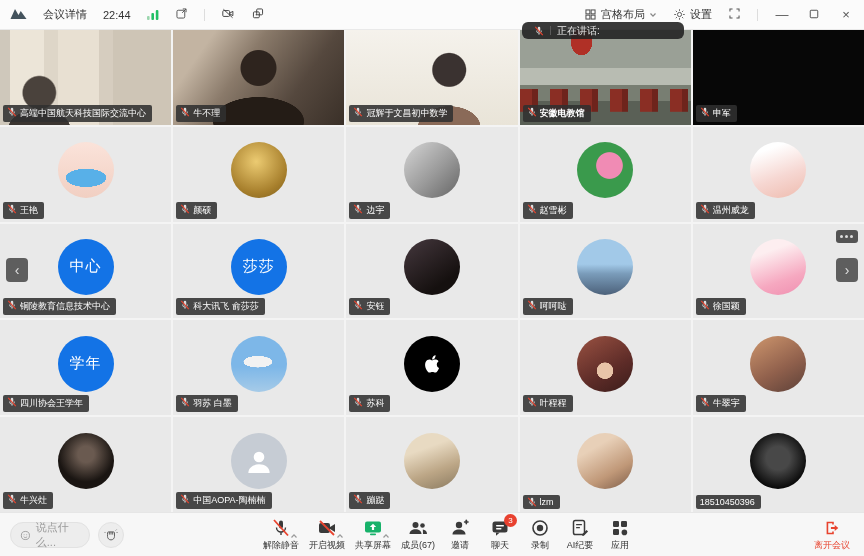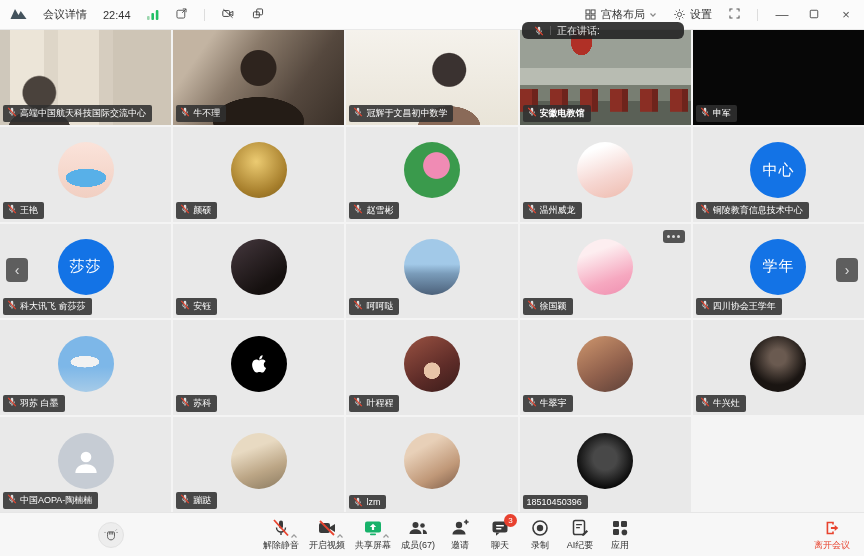--- a/index.html
+++ b/index.html
@@ -267,20 +267,32 @@
           <svg width="10" height="10" viewBox="0 0 12 12">
             <rect x="4.5" y="1" width="3" height="6" rx="1.5" fill="#ddd"></rect>
             <path d="M3 5.5a3 3 0 0 0 6 0" stroke="#ddd" fill="none" stroke-width="1"></path>
             <line x1="6" y1="8.5" x2="6" y2="10.5" stroke="#ddd" stroke-width="1"></line>
             <line x1="1.5" y1="1" x2="10.5" y2="11" stroke="#e8432e" stroke-width="1.4"></line>
           </svg>
           <span>颜硕</span>
         </div>
       </div>
       <div class="tile">
+        <div class="avatar av-archer"></div>
+        <div class="name-tag">
+          <svg width="10" height="10" viewBox="0 0 12 12">
+            <rect x="4.5" y="1" width="3" height="6" rx="1.5" fill="#ddd"></rect>
+            <path d="M3 5.5a3 3 0 0 0 6 0" stroke="#ddd" fill="none" stroke-width="1"></path>
+            <line x1="6" y1="8.5" x2="6" y2="10.5" stroke="#ddd" stroke-width="1"></line>
+            <line x1="1.5" y1="1" x2="10.5" y2="11" stroke="#e8432e" stroke-width="1.4"></line>
+          </svg>
+          <span>边宇</span>
+        </div>
+      </div>
+      <div class="tile">
         <div class="avatar av-lotus"></div>
         <div class="name-tag">
           <svg width="10" height="10" viewBox="0 0 12 12">
             <rect x="4.5" y="1" width="3" height="6" rx="1.5" fill="#ddd"></rect>
             <path d="M3 5.5a3 3 0 0 0 6 0" stroke="#ddd" fill="none" stroke-width="1"></path>
             <line x1="6" y1="8.5" x2="6" y2="10.5" stroke="#ddd" stroke-width="1"></line>
             <line x1="1.5" y1="1" x2="10.5" y2="11" stroke="#e8432e" stroke-width="1.4"></line>
           </svg>
           <span>赵雪彬</span>
         </div>
@@ -495,20 +507,29 @@
         <line x1="1.5" y1="1" x2="10.5" y2="11" stroke="#e8432e" stroke-width="1.4"></line>
       </svg>
     <span class="sep"></span>
     <span>正在讲话:</span>
   </div>
 
   <div class="page-btn page-prev">‹</div>
   <div class="page-btn page-next">›</div>
 
   <div class="bottombar">
+    <div class="msg-pill">
+      <svg width="13" height="13" viewBox="0 0 20 20" fill="none" stroke="#8a8a8a" stroke-width="1.4">
+          <circle cx="10" cy="10" r="7.5"></circle>
+          <circle cx="7.5" cy="8.5" r=".9" fill="#8a8a8a" stroke="none"></circle>
+          <circle cx="12.5" cy="8.5" r=".9" fill="#8a8a8a" stroke="none"></circle>
+          <path d="M6.8 12c.8 1.2 2 1.9 3.2 1.9s2.4-.7 3.2-1.9"></path>
+        </svg>
+      <span>说点什么...</span>
+    </div>
     <div class="fist-btn">
       <svg width="14" height="14" viewBox="0 0 20 20" fill="none" stroke="#555" stroke-width="1.3">
           <path d="M5 9V7c0-.8.6-1.4 1.4-1.4h7.2c.8 0 1.4.6 1.4 1.4v5c0 2.8-2.2 5-5 5s-5-2.2-5-5z"></path>
           <path d="M7.6 5.6v3.8M10 5.6v3.8M12.4 5.6v3.8"></path>
           <path d="M16.8 3.4l1-1M18 6.4h1.3M2 6.4H.9"></path>
         </svg>
     </div>
     <div class="toolbar" id="toolbar">
         <div class="tool-btn">
           <span class="tool-icon">

